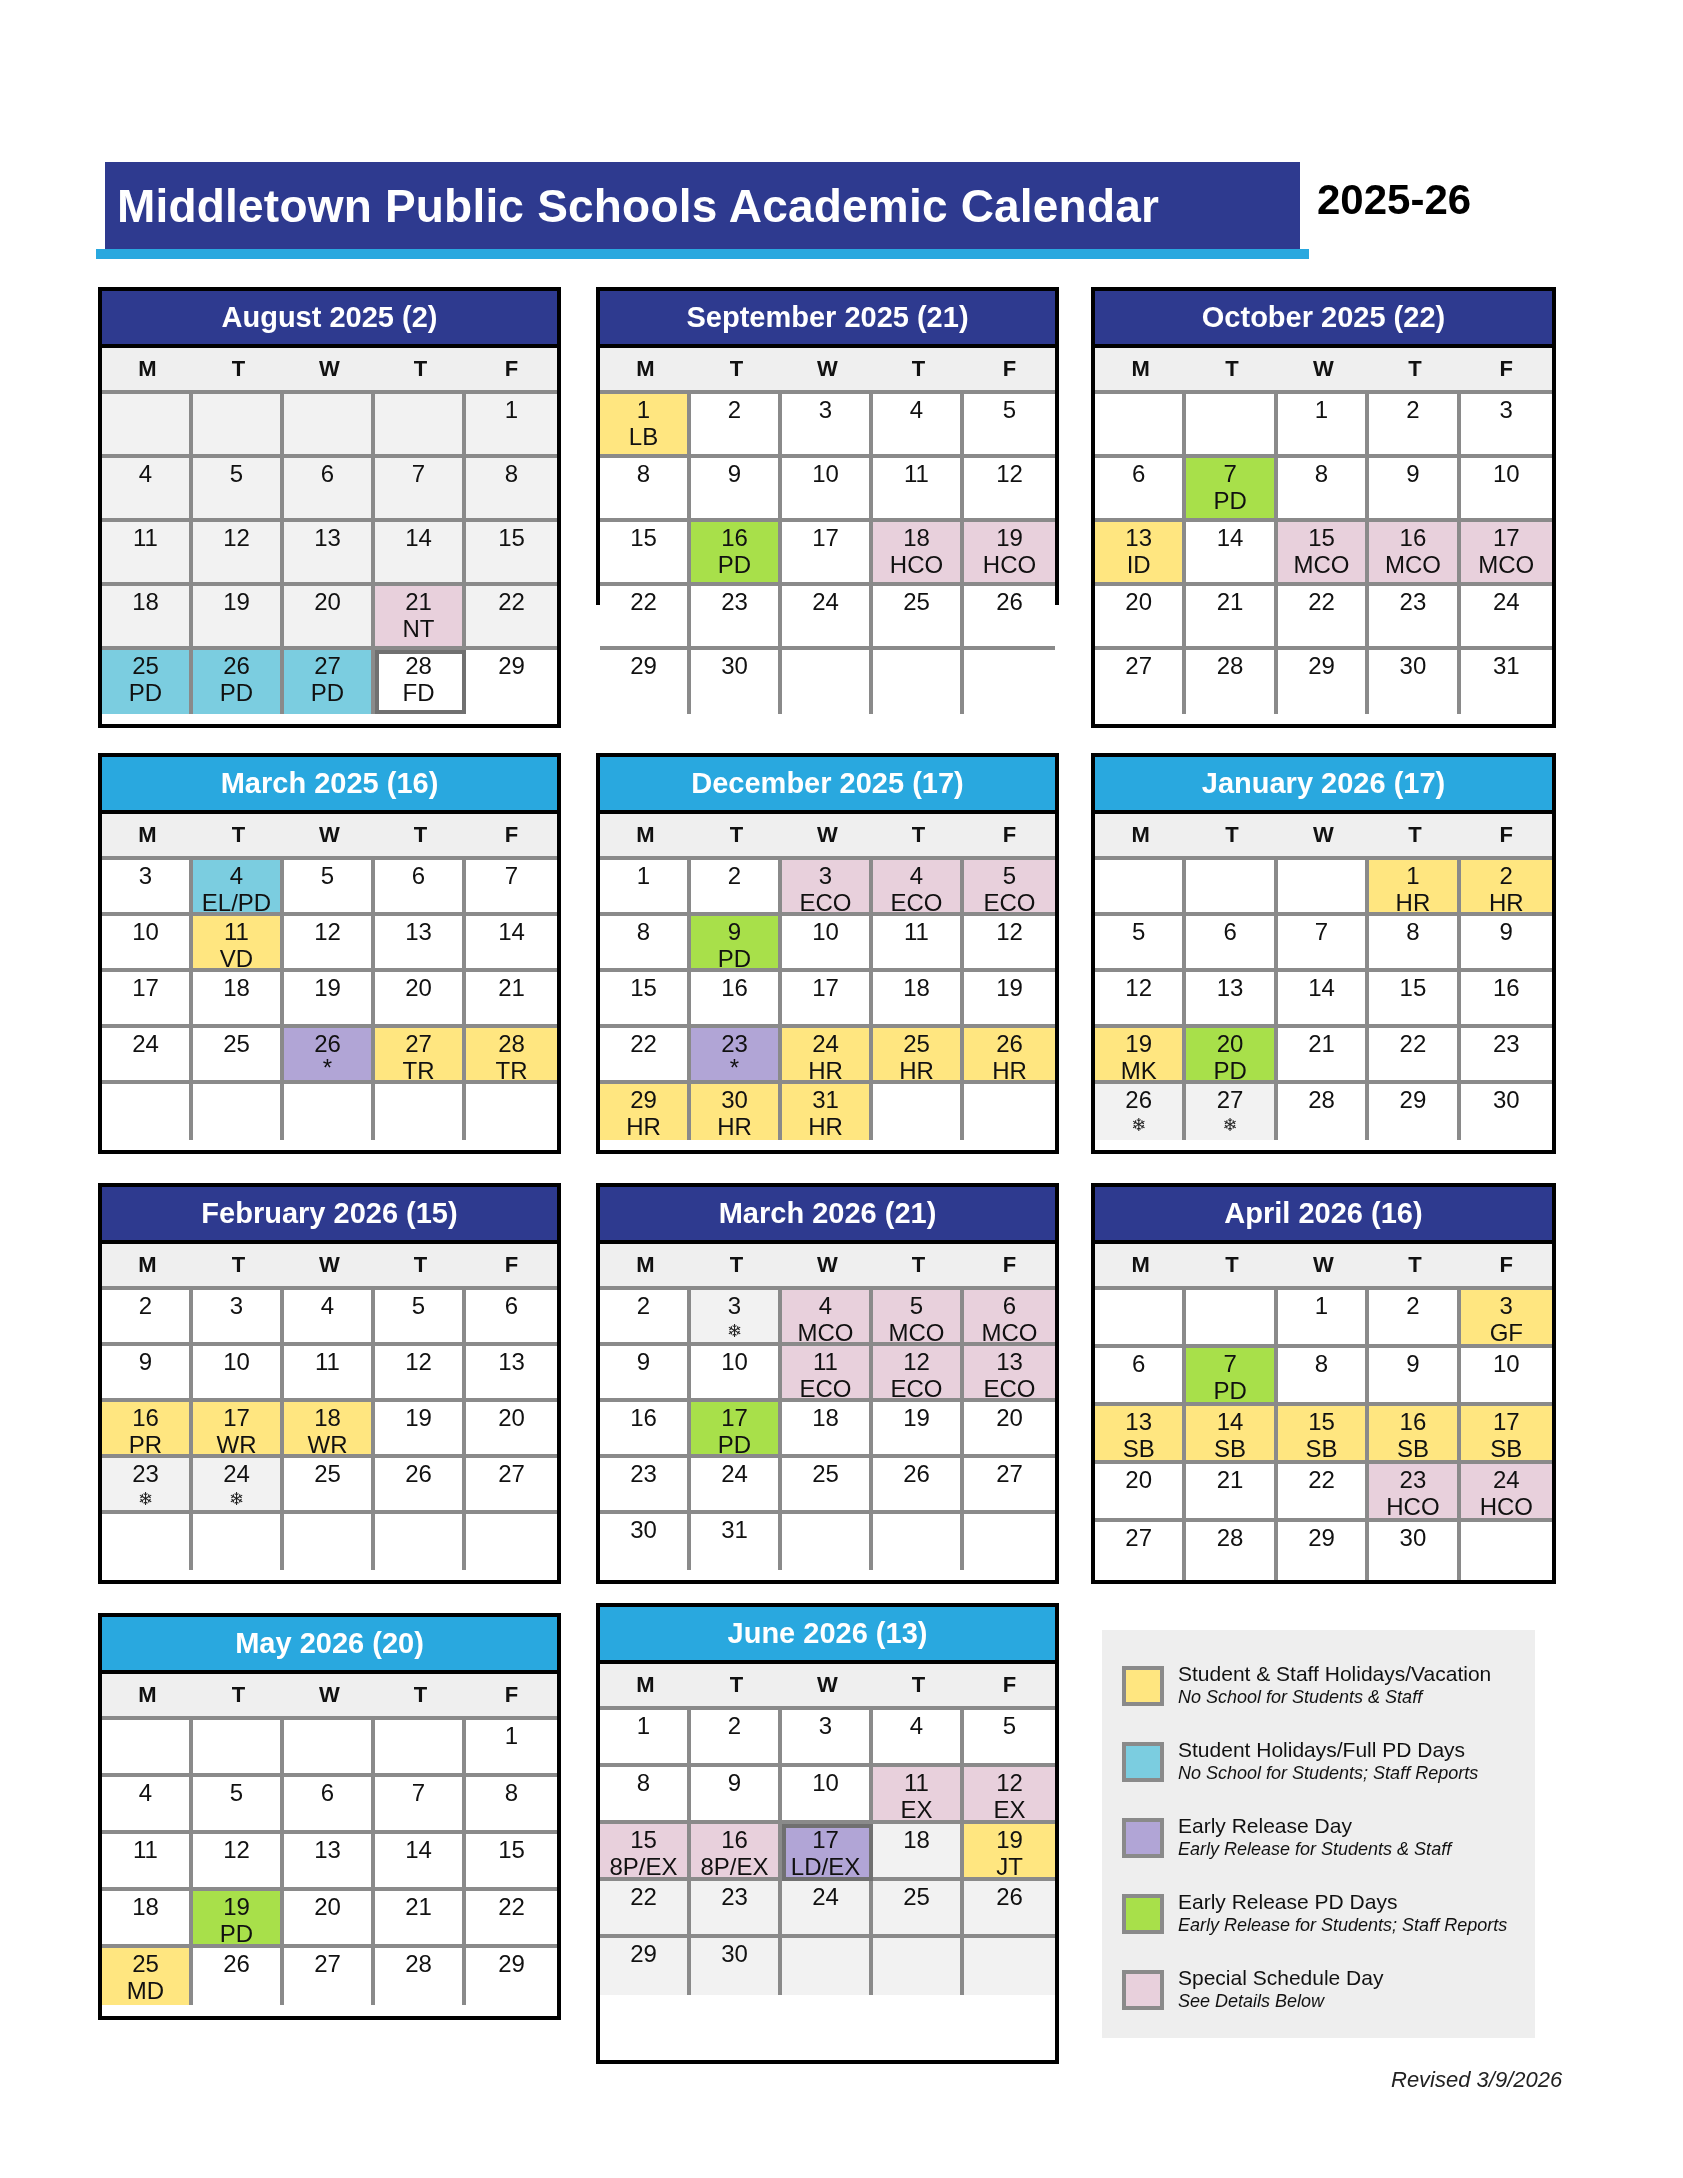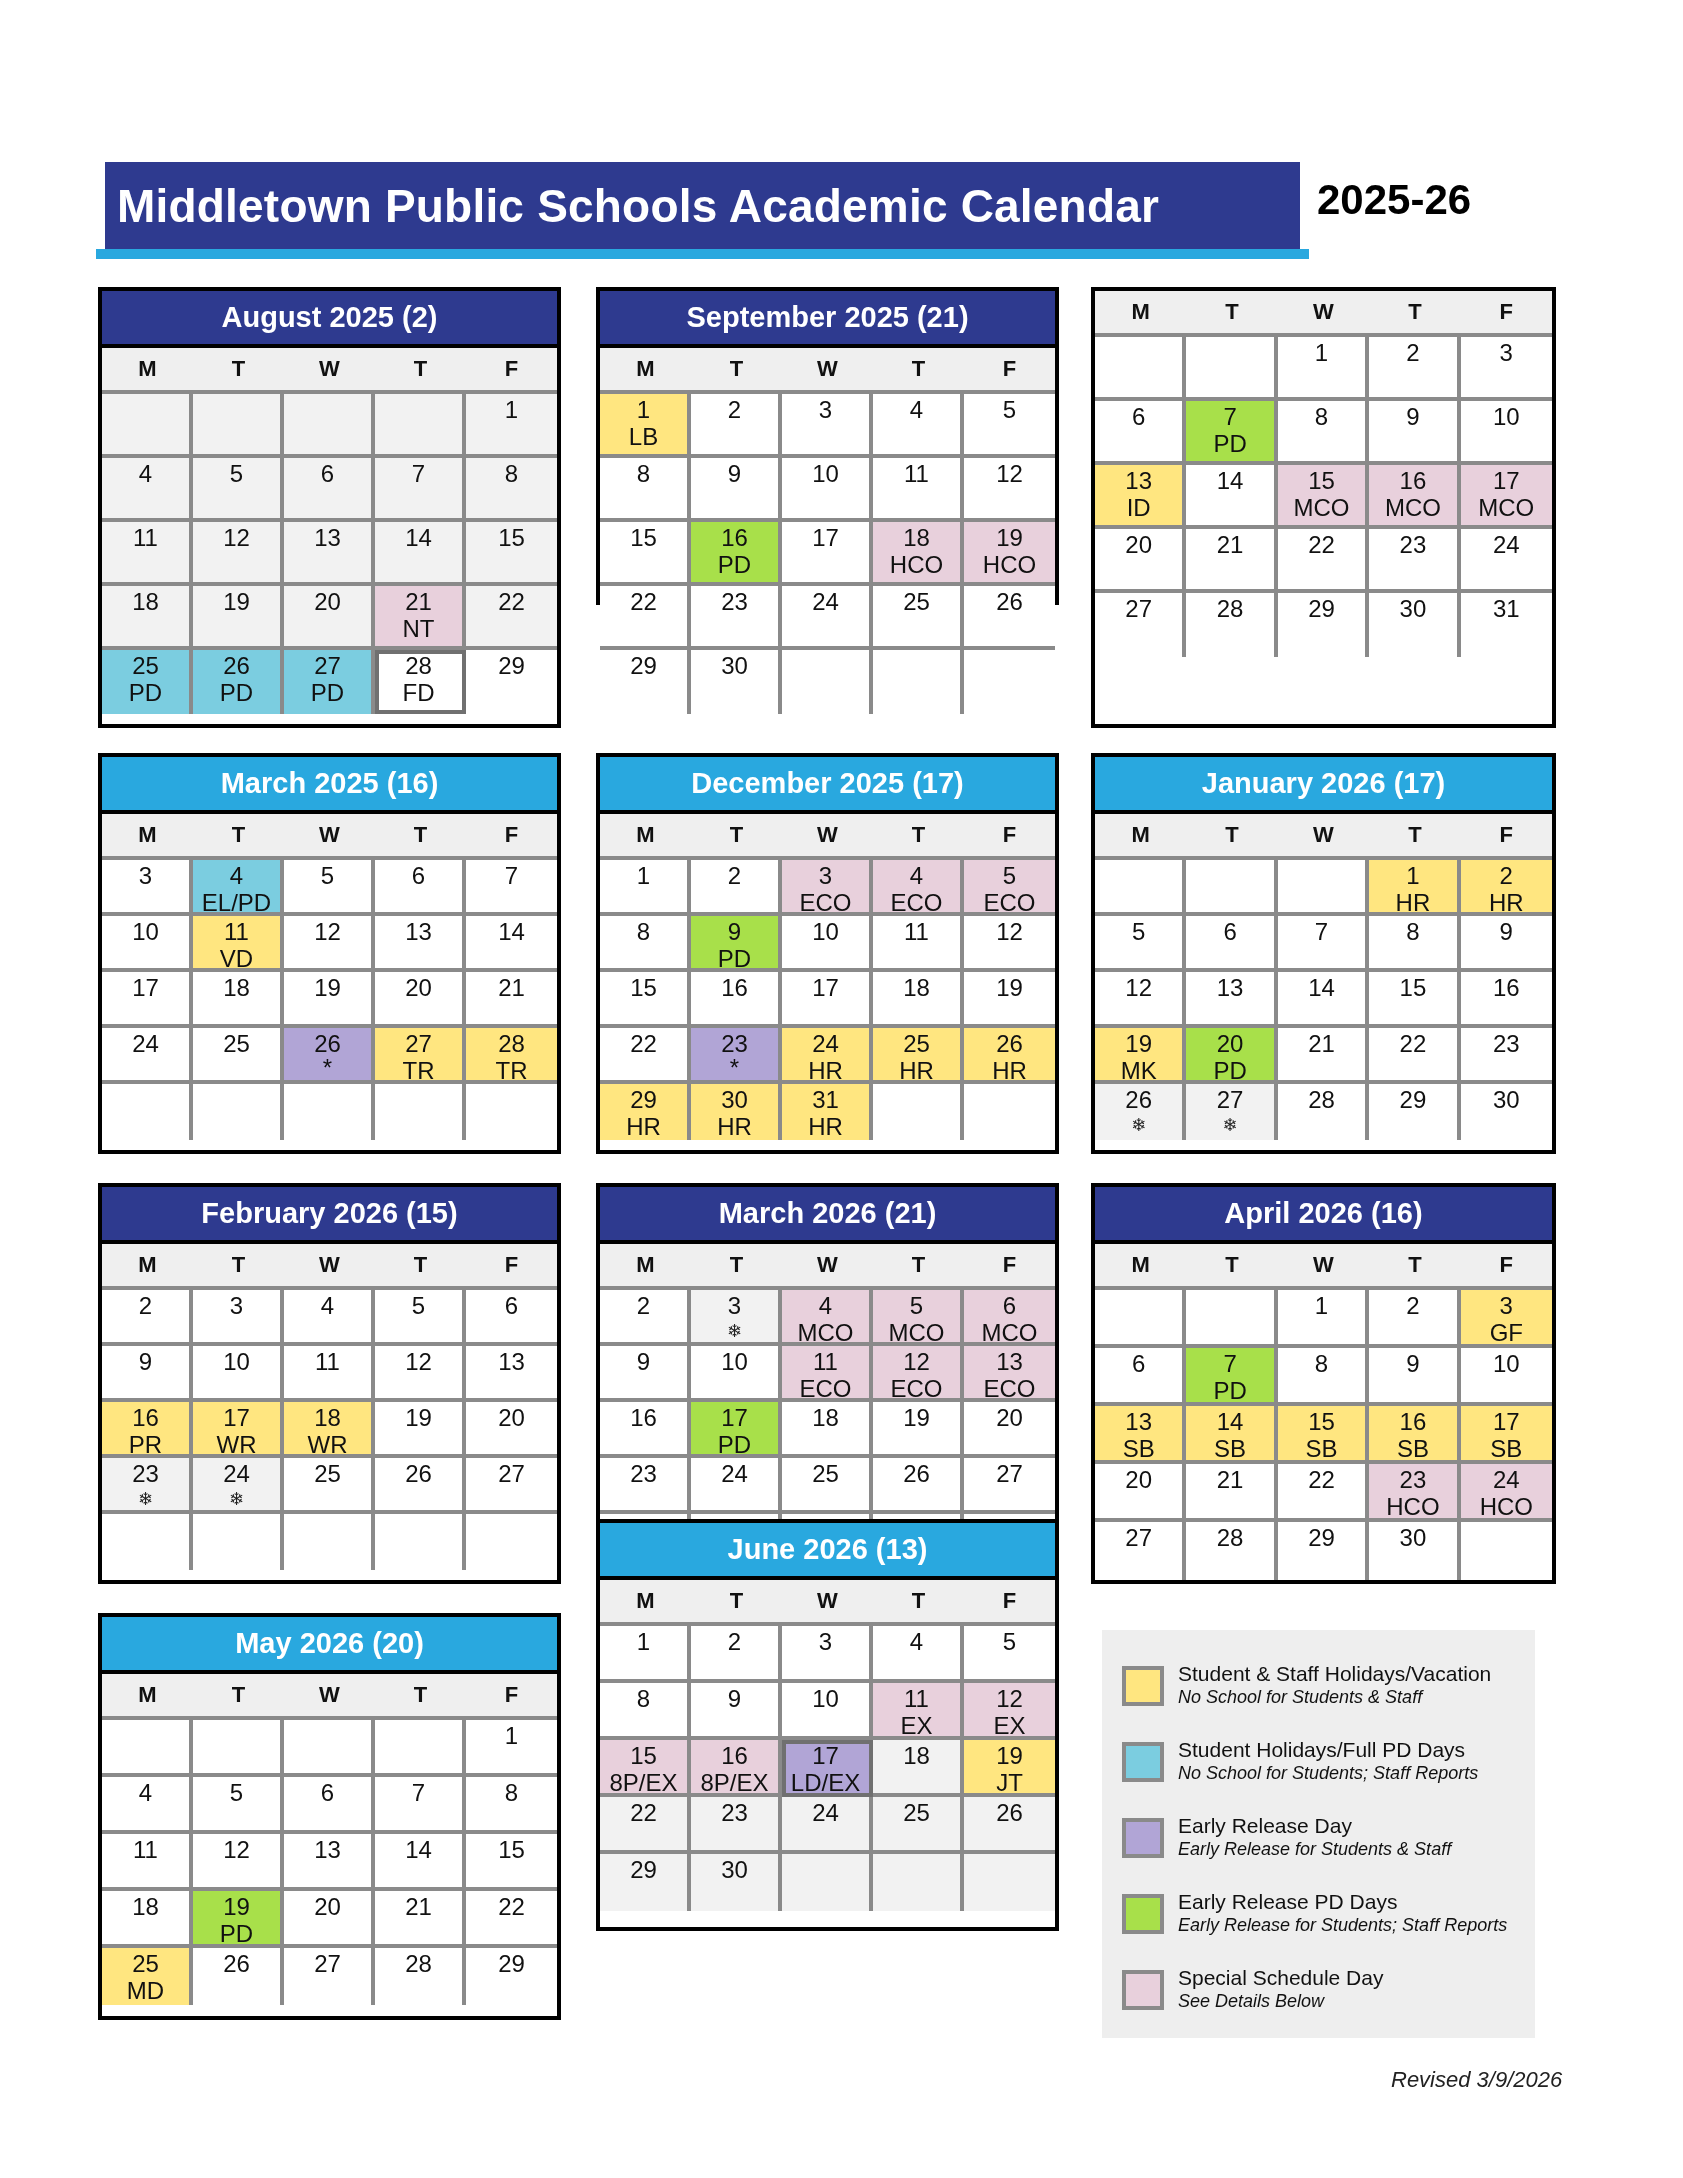--- a/index.html
+++ b/index.html
@@ -254,20 +254,21 @@
         </div>
         <div class="cell lastrow">
           <span style="display: block;"></span>
         </div>
         <div class="cell lastrow">
           <span style="display: block;"></span>
         </div>
       </div>
     </div>
     <div class="month" style="left: 1091px; top: 287px; height: 441px; width: 465px;">
+      <div class="month-head dark">October 2025 (22)</div>
       <div class="weekdays">
         <span>M</span>
         <span>T</span>
         <span>W</span>
         <span>T</span>
         <span>F</span>
       </div>
       <div class="grid" style="grid-template-rows: repeat(5, 64px);">
         <div class="cell">
           <span style="display: block;"></span>
@@ -999,21 +1000,21 @@
           <span style="display: block;">27</span>
         </div>
         <div class="cell lastrow">
           <span style="display: block;">28</span>
         </div>
         <div class="cell lastrow">
           <span style="display: block;">29</span>
         </div>
       </div>
     </div>
-    <div class="month" style="left: 596px; top: 1519px; height: 412px;">
+    <div class="month" style="left: 596px; top: 1603px; height: 461px;">
       <div class="month-head light">June 2026 (13)</div>
       <div class="weekdays">
         <span>M</span>
         <span>T</span>
         <span>W</span>
         <span>T</span>
         <span>F</span>
       </div>
       <div class="grid" style="grid-template-rows: repeat(5, 57px);">
         <div class="cell">

